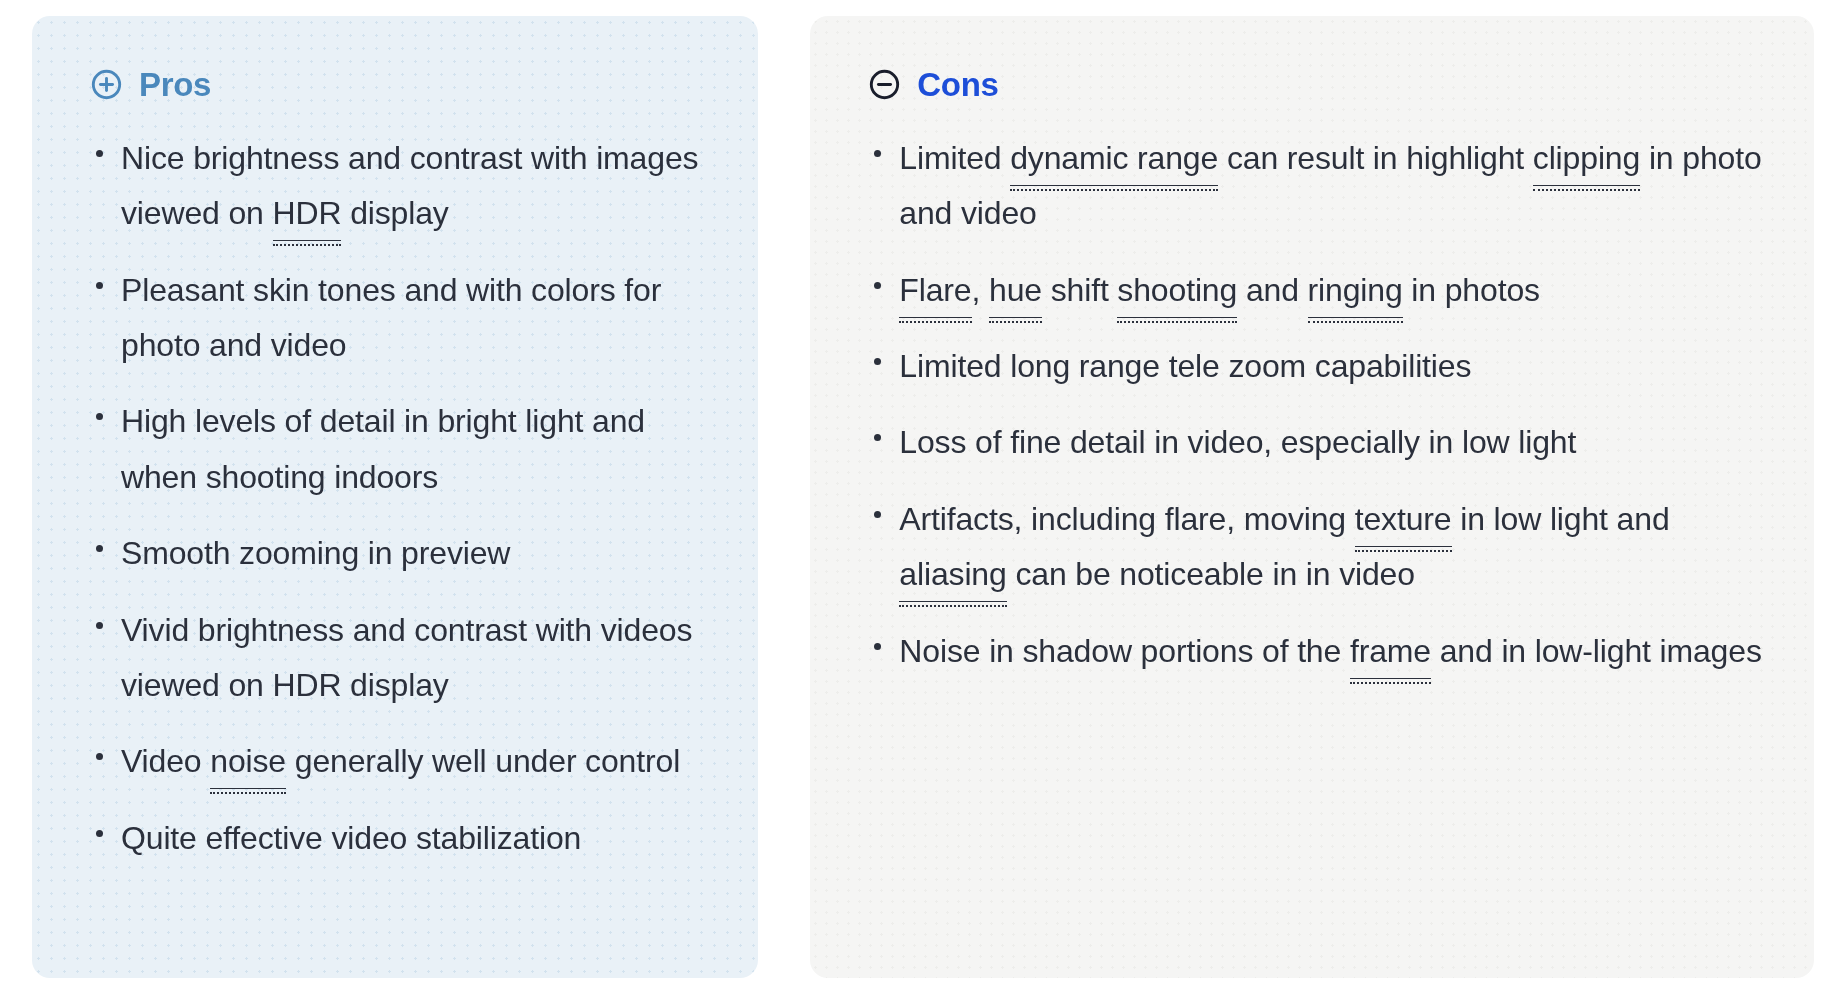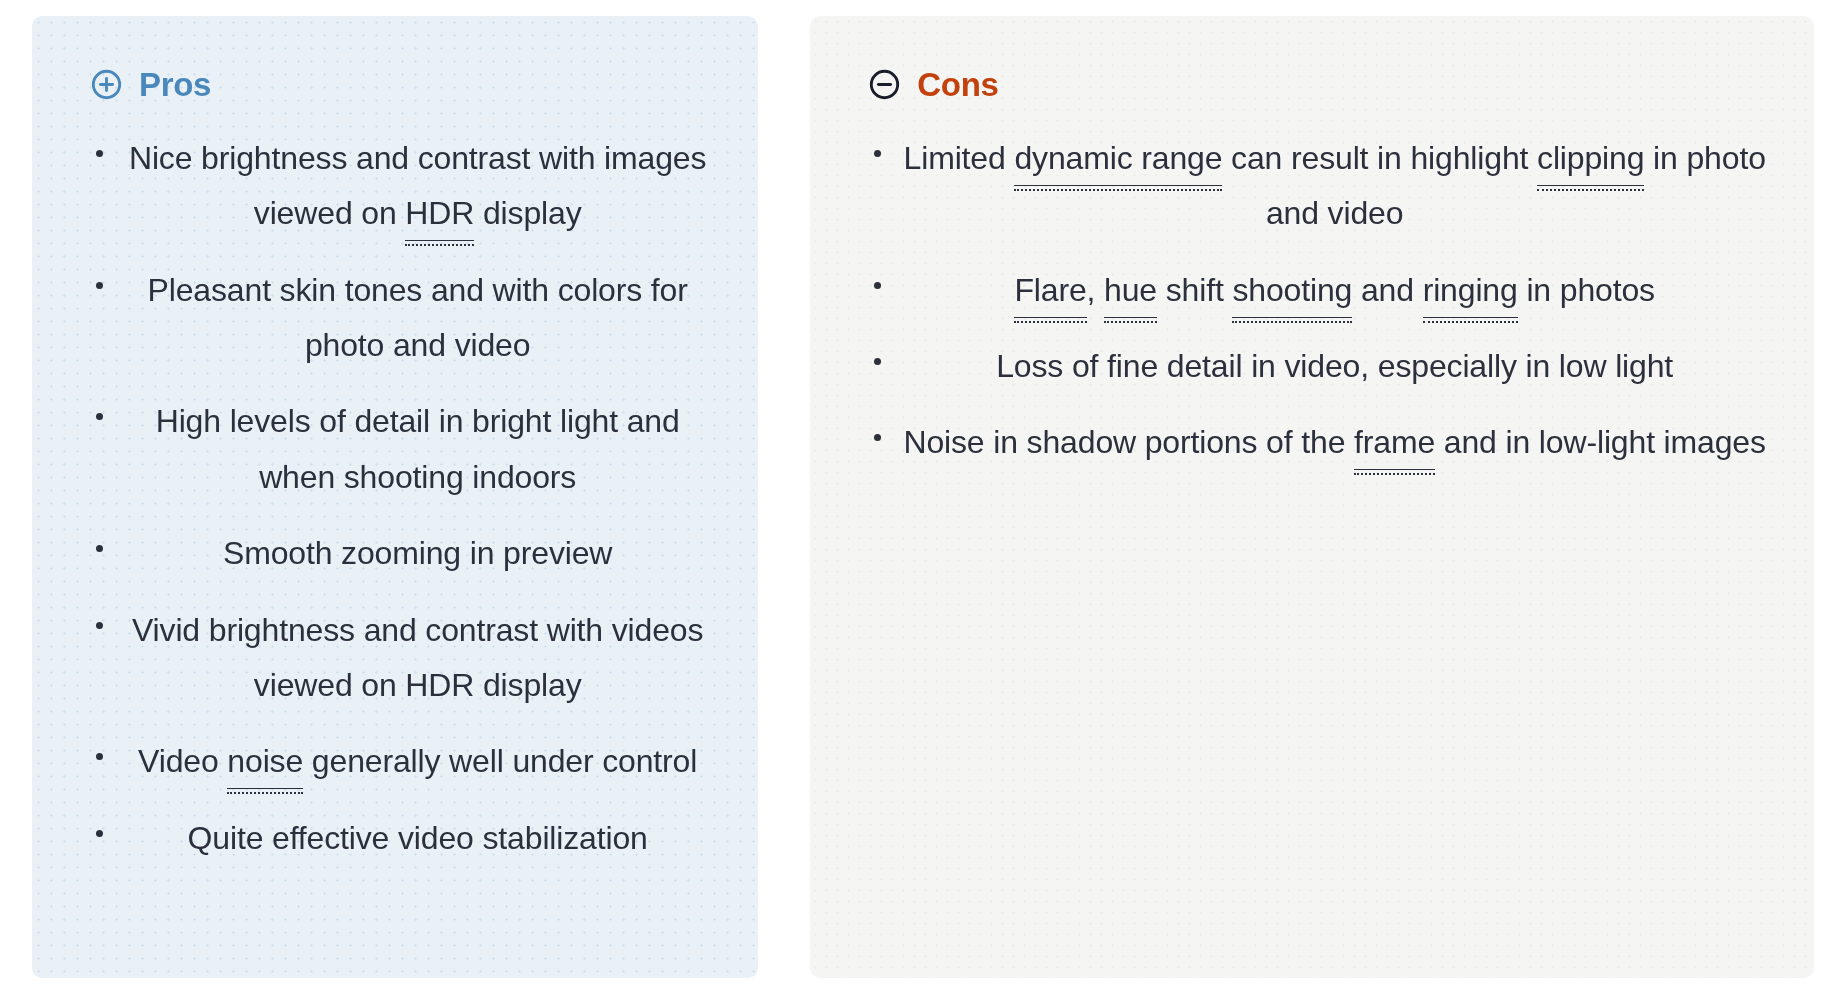--- a/index.html
+++ b/index.html
@@ -16,23 +16,22 @@
     width: 1844px;
     height: 998px;
     position: relative;
     display: flex;
     gap: 52px;
     padding: 16px 30px 20px 32px;
   }
 
   .card {
     position: relative;
-    border-radius: 10px;
+    border-radius: 18px;
     overflow: hidden;
-    text-align: center;
   }
 
   .card-inner {
     position: relative;
     z-index: 2;
     padding: 52px 44px 30px 58px;
   }
 
   
   .card-pros {
@@ -78,21 +77,21 @@
     height: 33px;
     display: block;
   }
   .card-heading .heading-text {
     font-size: 33px;
     font-weight: bold;
     letter-spacing: -0.3px;
     line-height: 1;
   }
   .heading-pros .heading-text { color: #4a88bc; }
-  .heading-cons .heading-text { color: #c2410c; }
+  .heading-cons .heading-text { color: #1d4ed8; }
 
   
   ul.bullet-list {
     list-style: none;
   }
   ul.bullet-list > li {
     position: relative;
     padding-left: 31px;
     margin-bottom: 21px;
     font-size: 32px;
@@ -168,19 +167,21 @@
             <circle cx="12" cy="12" r="9.6"></circle>
             <line x1="7.6" y1="12" x2="16.4" y2="12"></line>
           </svg>
         </span>
         <span class="heading-text">Cons</span>
       </div>
 
       <ul class="bullet-list" id="cons-list">
           <li>Limited <span class="term">dynamic range</span> can result in highlight <span class="term">clipping</span> in photo and video</li>
           <li><span class="term">Flare</span>, <span class="term">hue</span> shift <span class="term">shooting</span> and <span class="term">ringing</span> in photos</li>
+          <li>Limited long range tele zoom capabilities</li>
           <li>Loss of fine detail in video, especially in low light</li>
+          <li>Artifacts, including flare, moving <span class="term">texture</span> in low light and <span class="term">aliasing</span> can be noticeable in in video</li>
           <li>Noise in shadow portions of the <span class="term">frame</span> and in low-light images</li>
         </ul>
     </div>
   </section>
 
 </div>
 
 </body></html>

